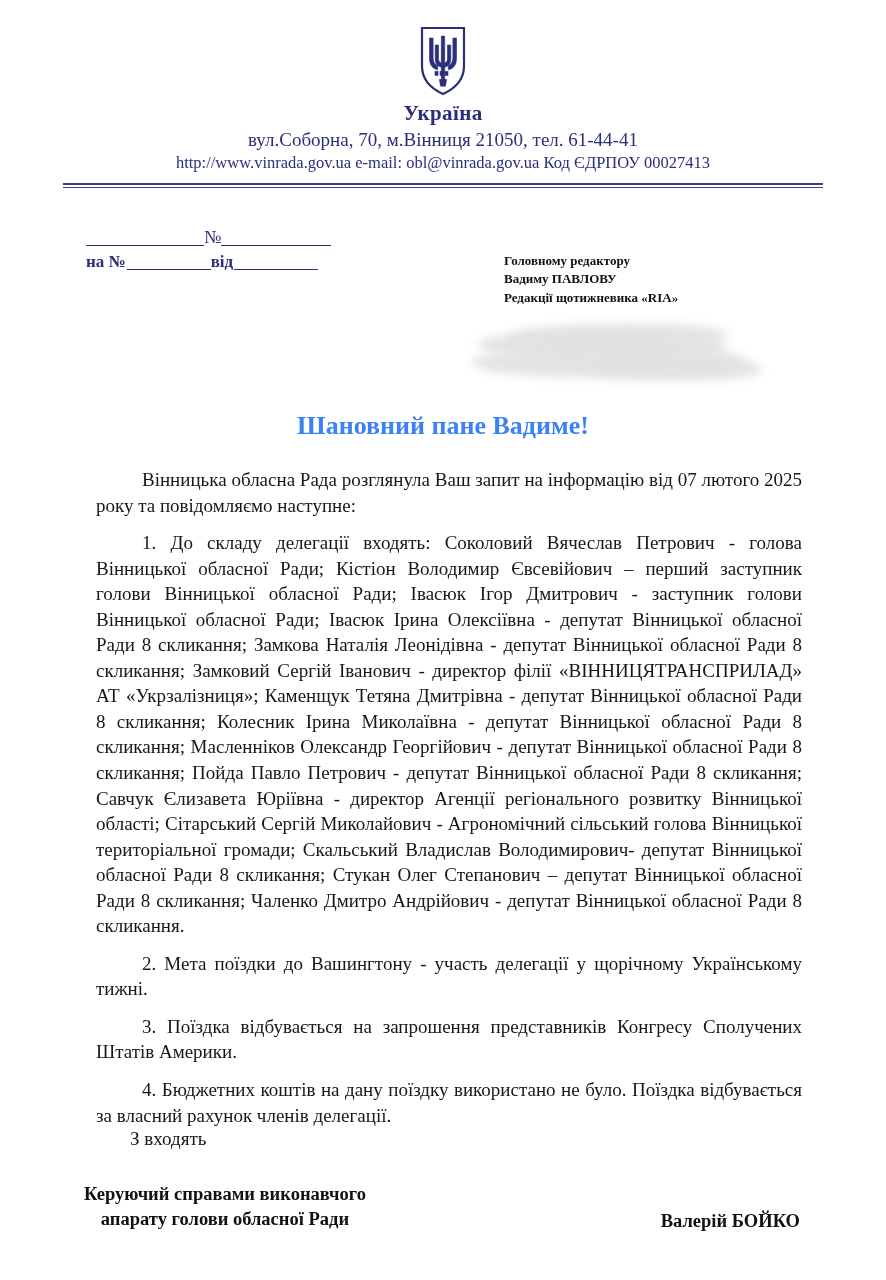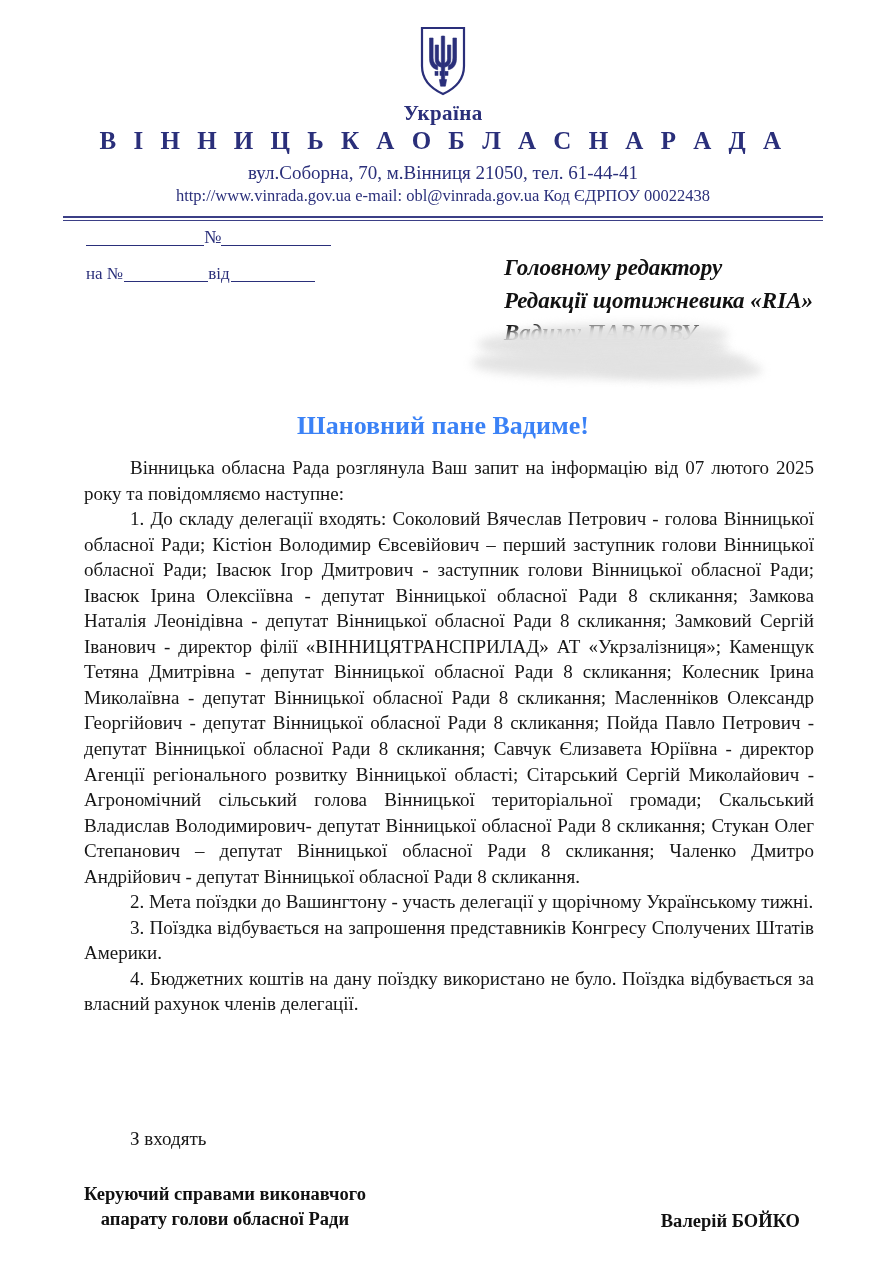--- a/index.html
+++ b/index.html
@@ -76,21 +76,21 @@
     top: 228px;
     color: #2a2f7a;
     font-size: 17px;
     line-height: 1.0;
   }
   .ref-row {
     display: flex;
     align-items: flex-end;
     white-space: nowrap;
   }
-  .ref-row + .ref-row { margin-top: 19px; }
+  .ref-row + .ref-row { margin-top: 7px; font-weight: bold; }
   .ref-label {
     font-size: 17px;
     color: #2a2f7a;
     padding-right: 1px;
   }
   .ref-rule {
     display: inline-block;
     border-bottom: 1.4px solid #2a2f7a;
     height: 11px;
   }
@@ -98,25 +98,24 @@
   .rule-b { width: 110px; }
   .rule-c { width: 84px; }
   .rule-d { width: 84px; }
   .numsym { font-size: 18px; color: #2a2f7a; }
 
   
   .addressee {
     position: absolute;
     left: 504px;
     top: 252px;
-    font-size: 23px;
+    font-size: 13px;
     font-weight: bold;
     line-height: 1.42;
     color: #111111;
-    font-style: italic;
   }
   .addressee div { white-space: nowrap; }
 
   
   .smudge {
     position: absolute;
     left: 472px;
     top: 322px;
     width: 298px;
     height: 62px;
@@ -150,21 +149,21 @@
     position: absolute;
     left: 84px;
     top: 455px;
     width: 730px;
     font-size: 19px;
     line-height: 1.345;
     text-align: justify;
     color: #171717;
   }
   .body-text p {
-    margin: 0;
+    margin: 12px;
     text-indent: 46px;
   }
 
   
   .closing {
     position: absolute;
     left: 130px;
     top: 1128px;
     font-size: 19px;
     color: #171717;
@@ -208,45 +207,44 @@
         <path d="M15.2 19 h3.3 v13.6 c0 2.6 1.2 4 3 4.6 v4 c-4 -0.8 -6.3 -3.6 -6.3 -8.2 Z"></path>
         <path d="M27.5 19 h3.3 v14 c0 4.6 -2.3 7.4 -6.3 8.2 v-4 c1.8 -0.6 3 -2 3 -4.6 Z"></path>
         <rect x="15.0" y="45.4" width="3.0" height="4.0"></rect>
         <rect x="20.0" y="45.4" width="3.0" height="4.0"></rect>
         <rect x="25.0" y="45.4" width="3.0" height="4.0"></rect>
         <path d="M19.4 53.6 h7.2 l-1.2 6.6 h-4.8 Z"></path>
       </g>
     </svg>
 
     <div class="country">Україна</div>
-    <div class="org-title">В І Н Н И Ц Ь К А   О Б Л А С Н А   Р А Д А</div>
     <div class="addr-line">вул.Соборна, 70, м.Вінниця  21050, тел. 61-44-41</div>
-    <div class="addr-line second">http://www.vinrada.gov.ua   e-mail: obl@vinrada.gov.ua Код ЄДРПОУ 00022438</div>
+    <div class="addr-line second">http://www.vinrada.gov.ua   e-mail: obl@vinrada.gov.ua Код ЄДРПОУ 00027413</div>
   </div>
 
   <div class="divider"></div>
 
   <div class="refblock">
     <div class="ref-row">
       <span class="ref-rule rule-a"></span>
       <span class="numsym">№</span>
       <span class="ref-rule rule-b"></span>
     </div>
     <div class="ref-row">
       <span class="ref-label">на №</span>
       <span class="ref-rule rule-c"></span>
       <span class="ref-label">від</span>
       <span class="ref-rule rule-d"></span>
     </div>
   </div>
 
   <div class="addressee">
     <div>Головному редактору</div>
+    <div>Вадиму ПАВЛОВУ</div>
     <div>Редакції щотижневика «RIA»</div>
-    <div>Вадиму ПАВЛОВУ</div>
   </div>
 
   <div class="smudge">
     <div class="blob b1"></div>
     <div class="blob b2"></div>
     <div class="blob b3"></div>
     <div class="blob b4"></div>
   </div>
 
   <div class="greeting">Шановний пане Вадиме!</div>

